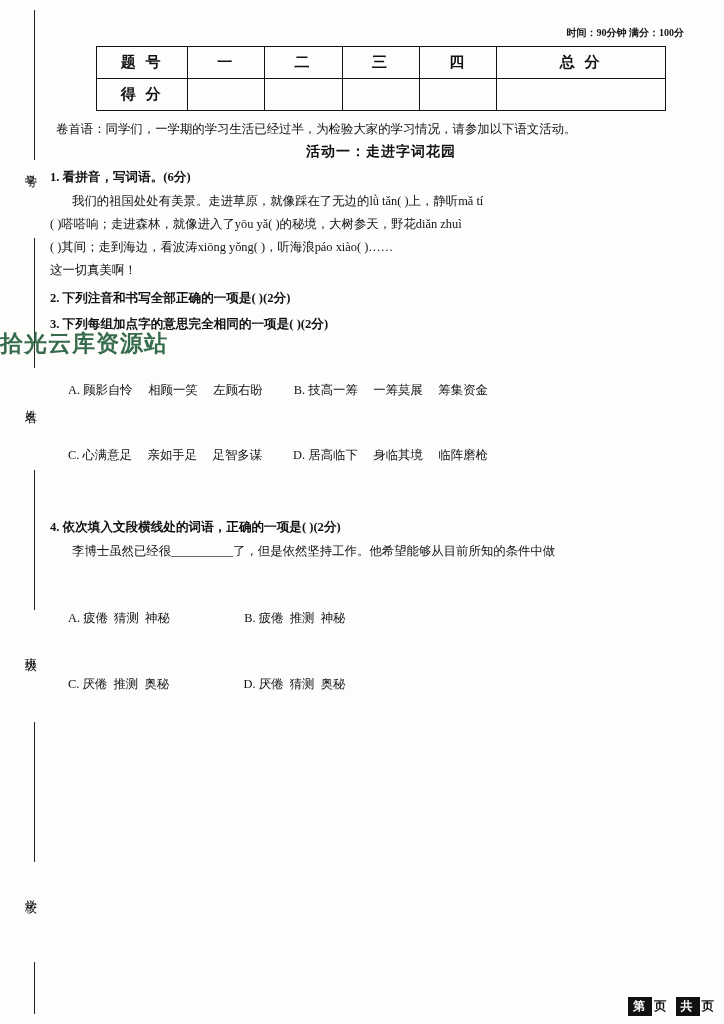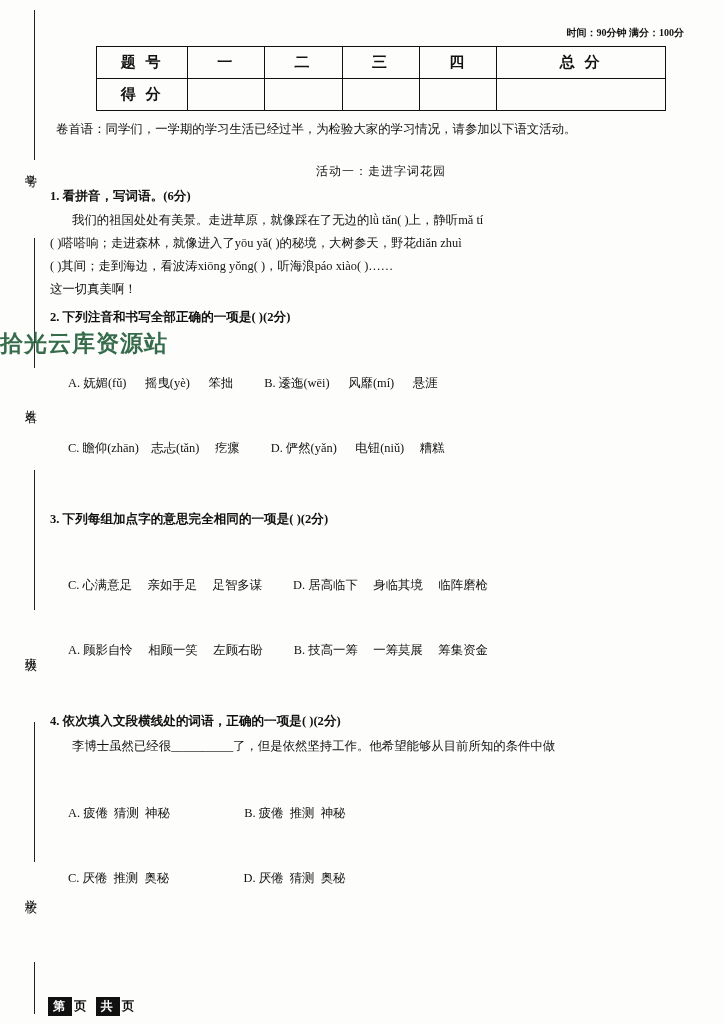--- a/index.html
+++ b/index.html
@@ -66,23 +66,23 @@
     letter-spacing:3px;
   }
   table.score td.head{width:88px;}
   .intro{
     font-size:12.4px;
     margin:9px 8px 0 10px;
     line-height:1.5;
   }
   .act{
     text-align:center;
-    font-weight:normal;
-    font-size:12px;
-    margin-top:24px;
+    font-weight:bold;
+    font-size:14px;
+    margin-top:4px;
     letter-spacing:1px;
   }
   .q{
     font-size:12.6px;
     margin:7px 0 0 4px;
     line-height:1.55;
     font-weight:bold;
   }
   .para{
     font-size:12.4px;
@@ -94,21 +94,21 @@
   .opts{
     font-size:12.4px;
     margin:2px 0 0 22px;
     line-height:1.75;
     font-weight:normal;
     white-space:pre;
   }
   .opt-row{display:block;}
   .footer{
     position:absolute;left:0;right:0;bottom:8px;
-    text-align:left;
+    text-align:right;
     font-size:12.5px;
     font-weight:bold;
     letter-spacing:2px;
   }
   .footer .box{
     display:inline-block;background:#111;color:#fff;
     padding:1px 5px;margin:0 2px;font-size:12px;
   }
   .watermark{
     position:absolute;left:0;top:328px;
@@ -180,34 +180,30 @@
       <span>(        )其间；走到海边，看波涛xiōng yǒng(        )，听海浪páo xiào(        )……</span><br>
       <span>这一切真美啊！</span>
     </div>
   </div>
 
   <div class="q-block">
     <div class="q">
       <span>2.</span>
       <span>下列注音和书写全部正确的一项是(      )(2分)</span>
     </div>
-    <div class="opts">
-      <span class="opt-row">A. 妩媚(fǔ)      摇曳(yè)      笨拙          B. 逶迤(wēi)      风靡(mí)      悬涯</span>
-      <span class="opt-row">C. 瞻仰(zhān)    志忐(tǎn)     疙瘰          D. 俨然(yǎn)      电钮(niǔ)     糟糕</span>
-    </div>
   </div>
 
   <div class="q-block">
     <div class="q">
       <span>3.</span>
       <span>下列每组加点字的意思完全相同的一项是(      )(2分)</span>
     </div>
     <div class="opts">
+      <span class="opt-row">A. 顾影自怜     相顾一笑     左顾右盼          B. 技高一筹     一筹莫展     筹集资金</span>
       <span class="opt-row">C. 心满意足     亲如手足     足智多谋          D. 居高临下     身临其境     临阵磨枪</span>
-      <span class="opt-row">A. 顾影自怜     相顾一笑     左顾右盼          B. 技高一筹     一筹莫展     筹集资金</span>
     </div>
   </div>
 
   <div class="q-block">
     <div class="q">
       <span>4.</span>
       <span>依次填入文段横线处的词语，正确的一项是(      )(2分)</span>
     </div>
     <div class="para">
       <span class="ind"></span><span>李博士虽然已经很__________了，但是依然坚持工作。他希望能够从目前所知的条件中做</span><br>

